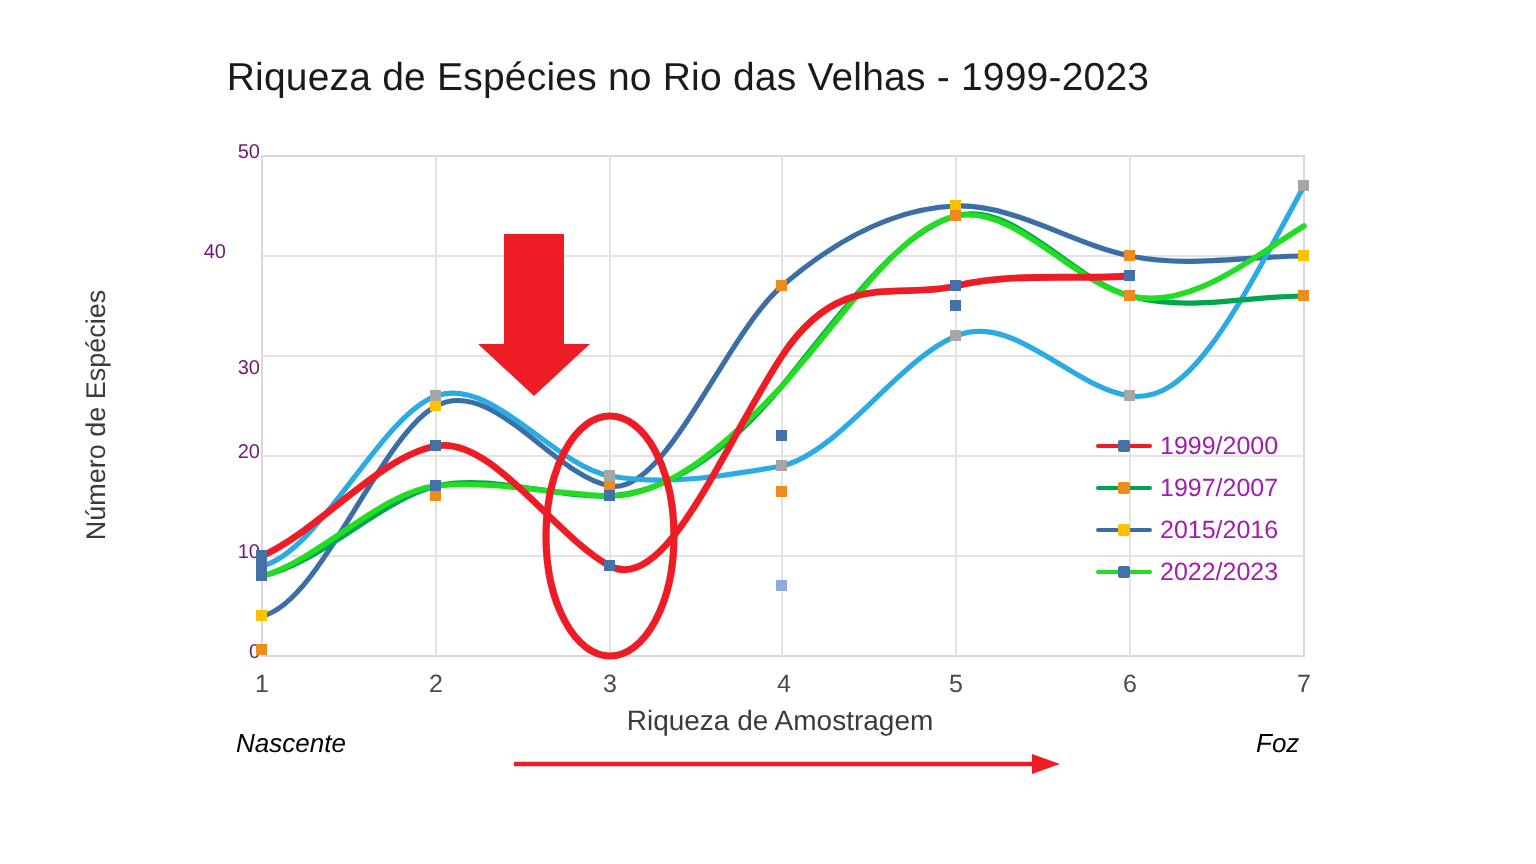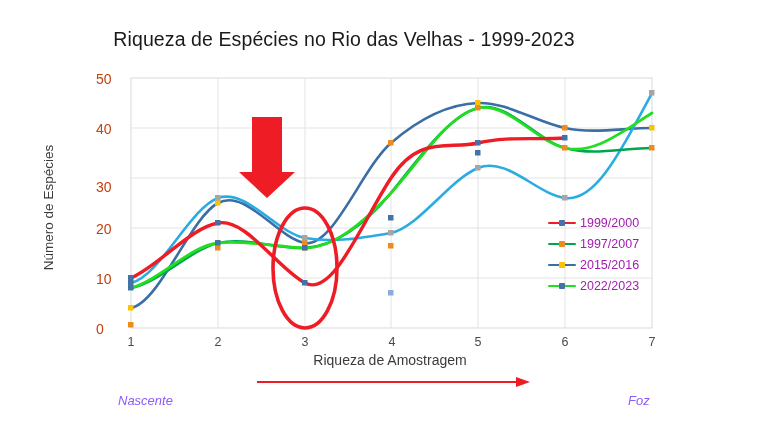--- a/index.html
+++ b/index.html
@@ -55,23 +55,23 @@
     width: 540px;
     text-align: center;
     font-size: 14px;
     color: #3b3b3b;
     white-space: nowrap;
   }
 
   .ytick {
     position: absolute;
     width: 34px;
-    text-align: left;
-    font-size: 14px;
-    color: #c2410c;
+    text-align: right;
+    font-size: 10px;
+    color: #701a75;
     line-height: 1;
   }
 
   .xtick {
     position: absolute;
     width: 30px;
     text-align: center;
     font-size: 12.5px;
     color: #4a4a4a;
     line-height: 1;
@@ -87,23 +87,22 @@
     font-weight: bold;
     color: #111;
     white-space: nowrap;
   }
 
   .edge-label {
     position: absolute;
     top: 364px;
     font-size: 13px;
     font-style: italic;
-    color: #8b5cf6;
-    white-space: nowrap;
-    margin-top: 29px;
+    color: #000000;
+    white-space: nowrap;
   }
   .edge-label.left { left: 118px; }
   .edge-label.right { left: 628px; }
 
   .legend {
     position: absolute;
     left: 548px;
     top: 212px;
     font-size: 12.5px;
     color: #a21caf;
@@ -142,21 +141,21 @@
 <body>
 
 <div id="chart-root">
 
   <div class="chart-title">Riqueza de Espécies no Rio das Velhas - 1999-2023</div>
 
   <div class="y-axis-title">Número de Espécies</div>
   <div class="x-axis-title">Riqueza de Amostragem</div>
 
   <div class="ytick" style="left:96px; top:72px;">50</div>
-  <div class="ytick" style="left:96px; top:122px;">40</div>
+  <div class="ytick" style="left:79px; top:122px;">40</div>
   <div class="ytick" style="left:96px; top:180px;">30</div>
   <div class="ytick" style="left:96px; top:222px;">20</div>
   <div class="ytick" style="left:96px; top:272px;">10</div>
   <div class="ytick" style="left:96px; top:322px;">0</div>
 
   <div class="xtick" style="left:116px; top:336px;">1</div>
   <div class="xtick" style="left:203px; top:336px;">2</div>
   <div class="xtick" style="left:290px; top:336px;">3</div>
   <div class="xtick" style="left:377px; top:336px;">4</div>
   <div class="xtick" style="left:463px; top:336px;">5</div>

